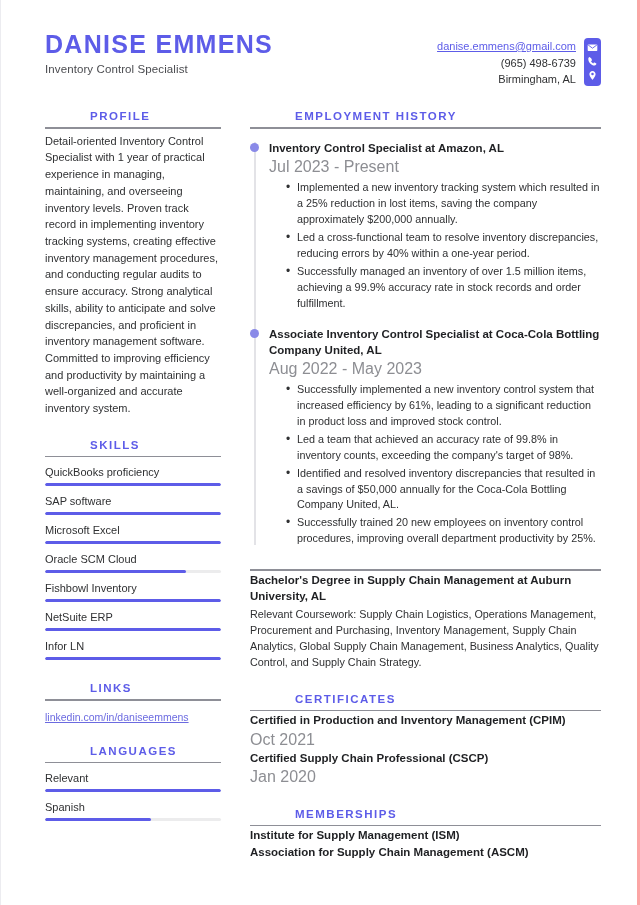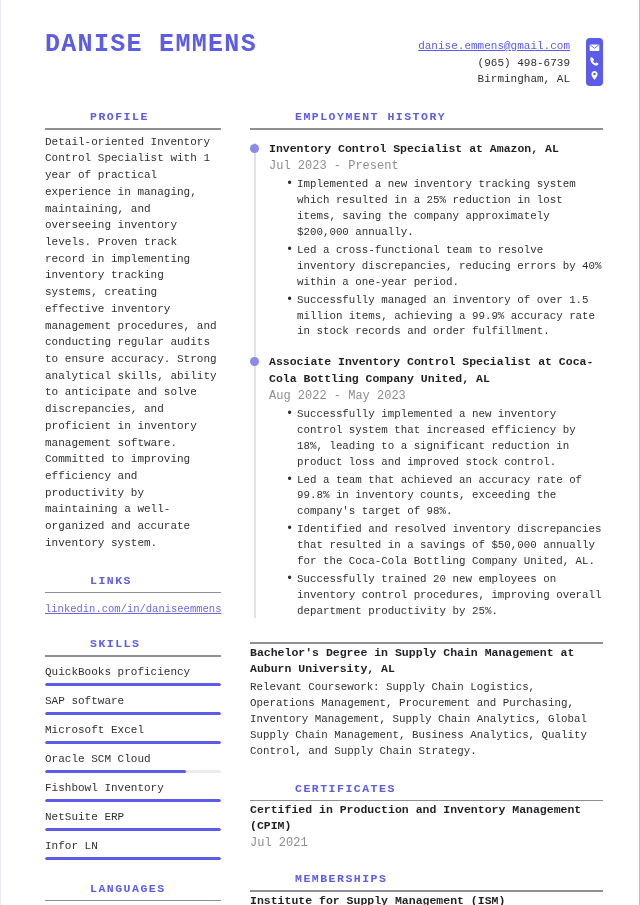--- a/index.html
+++ b/index.html
@@ -12,23 +12,22 @@
     color: #2f3032;
     overflow: hidden;
   }
 
   .page {
     position: relative;
     width: 640px;
     height: 905px;
     background: #ffffff;
     border-left: 1px solid #ececf0;
-    border-right: 1px solid #fca5a5;
+    border-right: 3px solid #fca5a5;
     padding: 30px 36px 0 44px;
-    font-family: Liberation Mono, monospace;
   }
 
   
   .header {
     display: flex;
     justify-content: space-between;
     align-items: flex-start;
     padding-bottom: 6px;
   }
   .name {
@@ -42,21 +41,21 @@
   .job-title {
     font-size: 11.5px;
     color: #4b4c50;
     margin-top: 3px;
     letter-spacing: .1px;
   }
 
   .contact-wrap {
     display: flex;
     align-items: flex-start;
-    gap: 16px;
+    gap: 8px;
     margin-top: 8px;
   }
   .contact-lines {
     text-align: right;
     font-size: 11px;
     color: #2f3032;
     line-height: 1.52;
   }
   .contact-lines a {
     color: #5d5ce8;
@@ -162,21 +161,21 @@
     border-radius: 50%;
     background: #8a8ae8;
   }
   .entry-title {
     font-size: 11.5px;
     font-weight: bold;
     color: #1f2023;
     line-height: 1.4;
   }
   .entry-date {
-    font-size: 12px;
+    font-size: 16px;
     color: #8d8e93;
     margin-top: 2px;
   }
   .bullets {
     margin: 4px 0 0 0;
     padding-left: 28px;
     list-style: none;
   }
   .bullets li {
     position: relative;
@@ -205,20 +204,21 @@
   }
 </style>
 </head>
 <body>
 
 <div class="page">
 
   <div class="header">
     <div>
       <div class="name">DANISE EMMENS</div>
+      <div class="job-title">Inventory Control Specialist</div>
     </div>
 
     <div class="contact-wrap">
       <div class="contact-lines">
         <div>
           <a href="#">danise.emmens@gmail.com</a>
         </div>
         <div>(965) 498-6739</div>
         <div>Birmingham, AL</div>
       </div>
@@ -249,72 +249,72 @@
 
     <div class="col-left">
 
       <div class="section">
         <div class="sec-title">PROFILE</div>
         <div class="sec-rule"></div>
         <div class="profile-text">Detail-oriented Inventory Control Specialist with 1 year of practical experience in managing, maintaining, and overseeing inventory levels. Proven track record in implementing inventory tracking systems, creating effective inventory management procedures, and conducting regular audits to ensure accuracy. Strong analytical skills, ability to anticipate and solve discrepancies, and proficient in inventory management software. Committed to improving efficiency and productivity by maintaining a well-organized and accurate inventory system.</div>
       </div>
 
       <div class="section">
+        <div class="sec-title">SKILLS</div>
+        <div class="sec-rule"></div>
+
+        <div class="bar-row">
+          <div class="bar-label">QuickBooks proficiency</div>
+          <div class="bar-track">
+            <div class="bar-fill" style="width: 100%;"></div>
+          </div>
+        </div>
+        <div class="bar-row">
+          <div class="bar-label">SAP software</div>
+          <div class="bar-track">
+            <div class="bar-fill" style="width: 100%;"></div>
+          </div>
+        </div>
+        <div class="bar-row">
+          <div class="bar-label">Microsoft Excel</div>
+          <div class="bar-track">
+            <div class="bar-fill" style="width: 100%;"></div>
+          </div>
+        </div>
+        <div class="bar-row">
+          <div class="bar-label">Oracle SCM Cloud</div>
+          <div class="bar-track">
+            <div class="bar-fill" style="width: 80%;"></div>
+          </div>
+        </div>
+        <div class="bar-row">
+          <div class="bar-label">Fishbowl Inventory</div>
+          <div class="bar-track">
+            <div class="bar-fill" style="width: 100%;"></div>
+          </div>
+        </div>
+        <div class="bar-row">
+          <div class="bar-label">NetSuite ERP</div>
+          <div class="bar-track">
+            <div class="bar-fill" style="width: 100%;"></div>
+          </div>
+        </div>
+        <div class="bar-row">
+          <div class="bar-label">Infor LN</div>
+          <div class="bar-track">
+            <div class="bar-fill" style="width: 100%;"></div>
+          </div>
+        </div>
+      </div>
+
+      <div class="section">
         <div class="sec-title">LINKS</div>
         <div class="sec-rule"></div>
         <div class="link-item">
           <a href="#">linkedin.com/in/daniseemmens</a>
-        </div>
-      </div>
-
-      <div class="section">
-        <div class="sec-title">SKILLS</div>
-        <div class="sec-rule"></div>
-
-        <div class="bar-row">
-          <div class="bar-label">QuickBooks proficiency</div>
-          <div class="bar-track">
-            <div class="bar-fill" style="width: 100%;"></div>
-          </div>
-        </div>
-        <div class="bar-row">
-          <div class="bar-label">SAP software</div>
-          <div class="bar-track">
-            <div class="bar-fill" style="width: 100%;"></div>
-          </div>
-        </div>
-        <div class="bar-row">
-          <div class="bar-label">Microsoft Excel</div>
-          <div class="bar-track">
-            <div class="bar-fill" style="width: 100%;"></div>
-          </div>
-        </div>
-        <div class="bar-row">
-          <div class="bar-label">Oracle SCM Cloud</div>
-          <div class="bar-track">
-            <div class="bar-fill" style="width: 80%;"></div>
-          </div>
-        </div>
-        <div class="bar-row">
-          <div class="bar-label">Fishbowl Inventory</div>
-          <div class="bar-track">
-            <div class="bar-fill" style="width: 100%;"></div>
-          </div>
-        </div>
-        <div class="bar-row">
-          <div class="bar-label">NetSuite ERP</div>
-          <div class="bar-track">
-            <div class="bar-fill" style="width: 100%;"></div>
-          </div>
-        </div>
-        <div class="bar-row">
-          <div class="bar-label">Infor LN</div>
-          <div class="bar-track">
-            <div class="bar-fill" style="width: 100%;"></div>
-          </div>
         </div>
       </div>
 
       <div class="section">
         <div class="sec-title">LANGUAGES</div>
         <div class="sec-rule"></div>
 
         <div class="bar-row">
           <div class="bar-label">Relevant</div>
           <div class="bar-track">
@@ -348,21 +348,21 @@
               <li>Led a cross-functional team to resolve inventory discrepancies, reducing errors by 40% within a one-year period.</li>
               <li>Successfully managed an inventory of over 1.5 million items, achieving a 99.9% accuracy rate in stock records and order fulfillment.</li>
             </ul>
           </div>
 
           <div class="tl-entry">
             <span class="tl-dot"></span>
             <div class="entry-title">Associate Inventory Control Specialist at Coca-Cola Bottling Company United, AL</div>
             <div class="entry-date">Aug 2022 - May 2023</div>
             <ul class="bullets">
-              <li>Successfully implemented a new inventory control system that increased efficiency by 18%, leading to a significant reduction in product loss and improved stock control.</li>
+              <li>Successfully implemented a new inventory control system that increased efficiency by 61%, leading to a significant reduction in product loss and improved stock control.</li>
               <li>Led a team that achieved an accuracy rate of 99.8% in inventory counts, exceeding the company's target of 98%.</li>
               <li>Identified and resolved inventory discrepancies that resulted in a savings of $50,000 annually for the Coca-Cola Bottling Company United, AL.</li>
               <li>Successfully trained 20 new employees on inventory control procedures, improving overall department productivity by 25%.</li>
             </ul>
           </div>
 
         </div>
       </div>
 
       <div class="section">
@@ -371,21 +371,25 @@
           <div class="entry-title">Bachelor's Degree in Supply Chain Management at Auburn University, AL</div>
           <div class="plain-desc">Relevant Coursework: Supply Chain Logistics, Operations Management, Procurement and Purchasing, Inventory Management, Supply Chain Analytics, Global Supply Chain Management, Business Analytics, Quality Control, and Supply Chain Strategy.</div>
         </div>
       </div>
 
       <div class="section">
         <div class="sec-title">CERTIFICATES</div>
         <div class="sec-rule"></div>
         <div class="plain-entry">
           <div class="entry-title">Certified in Production and Inventory Management (CPIM)</div>
-          <div class="entry-date">Jul 2021</div>
+          <div class="entry-date">Oct 2021</div>
+        </div>
+        <div class="plain-entry">
+          <div class="entry-title">Certified Supply Chain Professional (CSCP)</div>
+          <div class="entry-date">Jan 2020</div>
         </div>
       </div>
 
       <div class="section">
         <div class="sec-title">MEMBERSHIPS</div>
         <div class="sec-rule"></div>
         <div class="plain-entry">
           <div class="entry-title">Institute for Supply Management (ISM)</div>
         </div>
         <div class="plain-entry">

